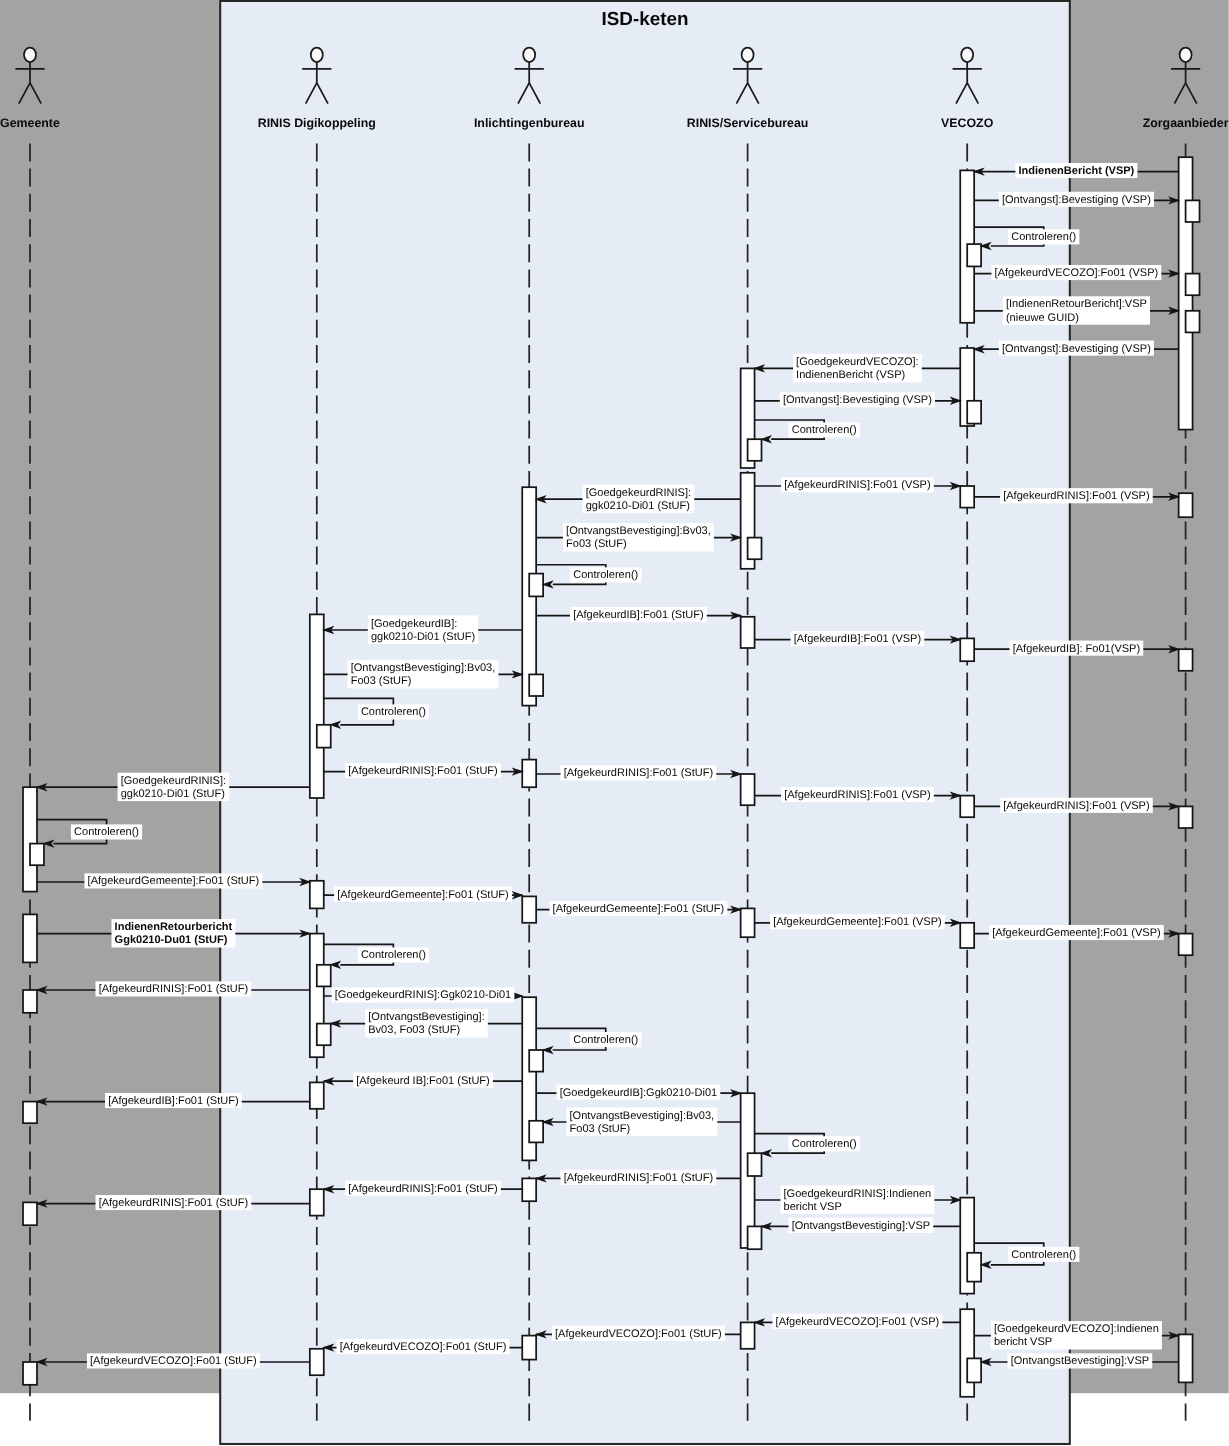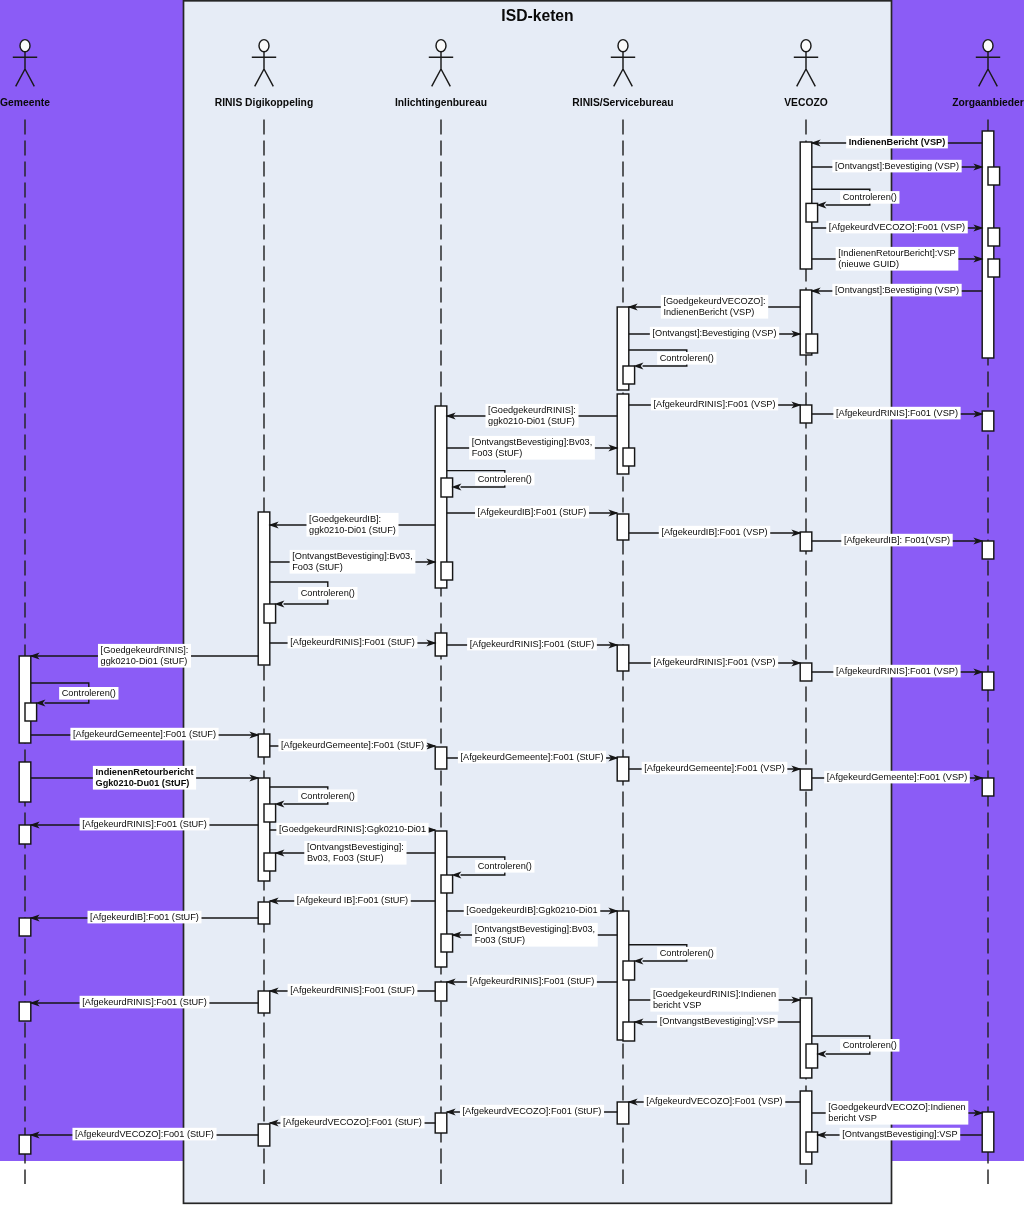--- a/index.html
+++ b/index.html
@@ -1,19 +1,19 @@
 <!DOCTYPE html>
 <html><head>
 <meta charset="utf-8">
 <title>ISD-keten</title>
 <style>
   html,body{margin:0;padding:0;background:#ffffff;}
   body{width:1024px;height:1205px;overflow:hidden;
        font-family:"Liberation Sans",sans-serif;}
-  #diagram{position:relative;width:1024px;height:1161px;background:#8b5cf6;}
+  #diagram{position:relative;width:1024px;height:1161px;background:#a3a3a3;}
   svg{display:block;}
   .lifeline{stroke:#232323;stroke-width:1.45;fill:none;stroke-dasharray:15 6;}
   .bar{fill:#ffffff;stroke:#161616;stroke-width:1.45;}
   .msgline{stroke:#161616;stroke-width:1.4;fill:none;}
   .actorfig{stroke:#1a1a1a;stroke-width:1.45;fill:none;stroke-linecap:butt;}
   .actorhead{stroke:#1a1a1a;stroke-width:1.45;fill:#fafafa;}
   text{font-family:"Liberation Sans",sans-serif;fill:#0a0a0a;}
   .actorname{font-size:10.3px;font-weight:bold;}
   .title{font-size:15.7px;font-weight:bold;}
   .msg{font-size:9.2px;}

